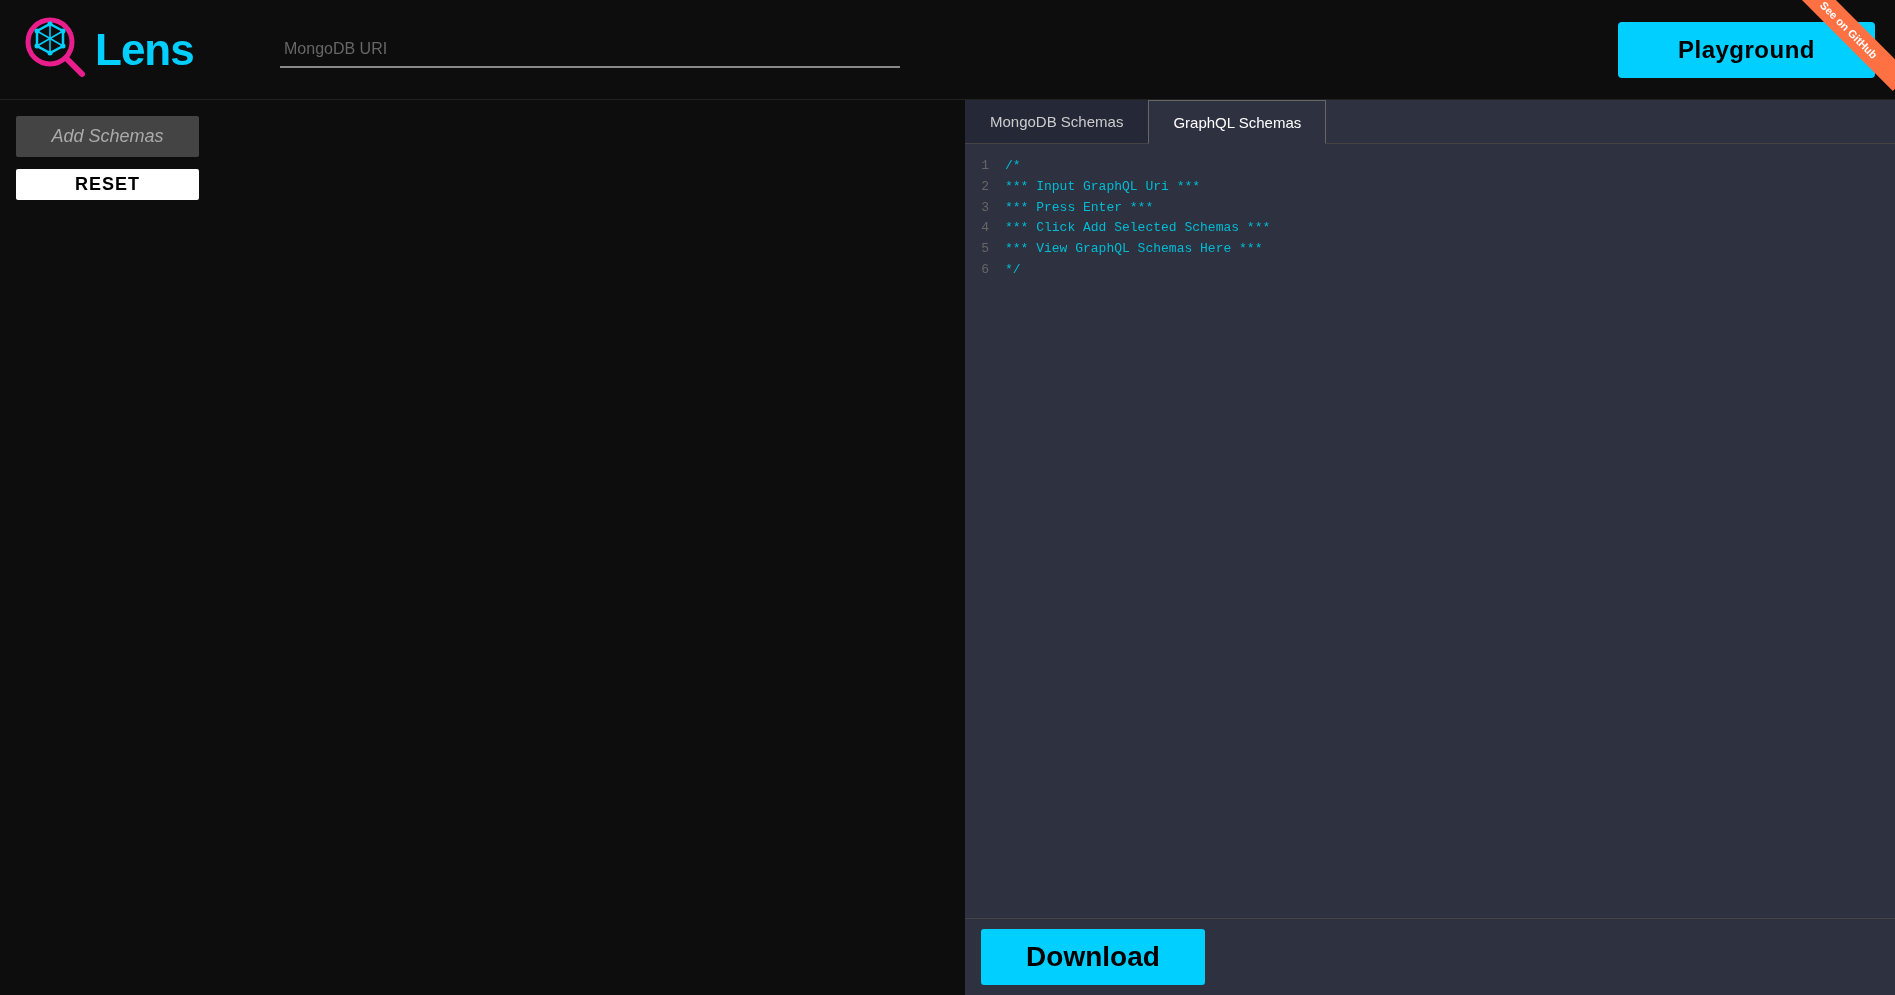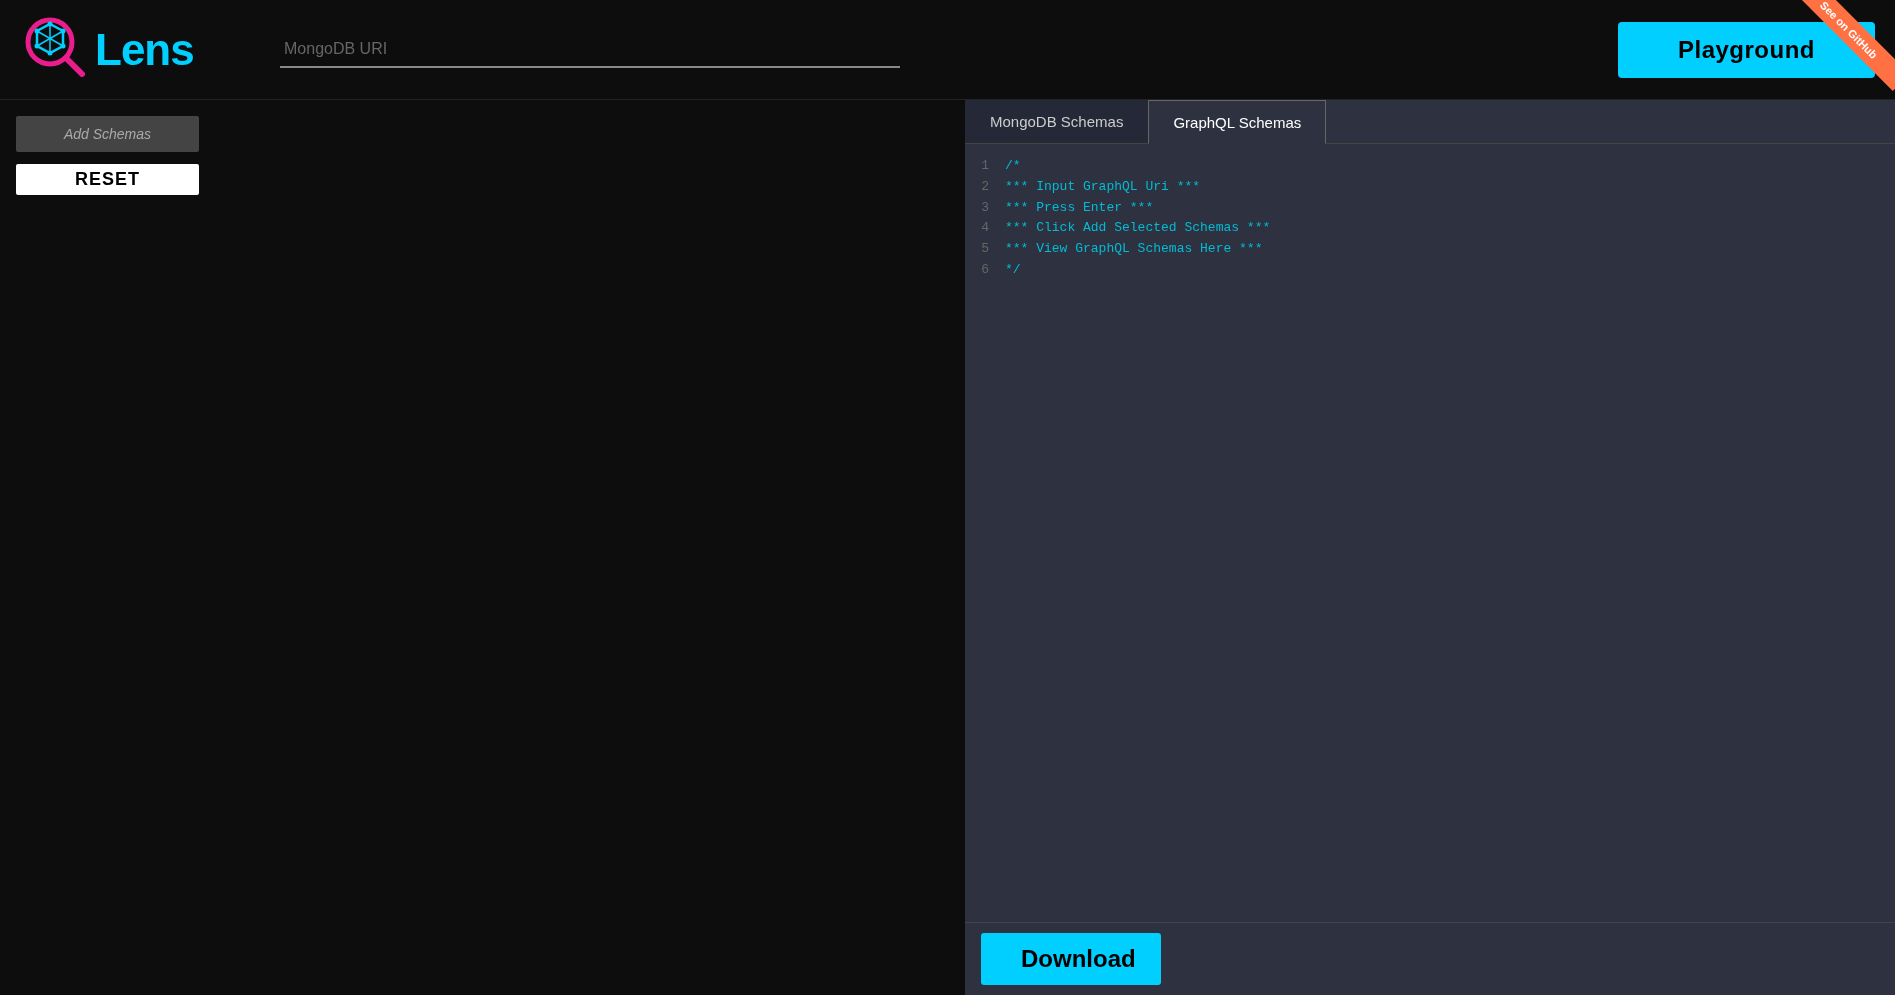--- a/index.html
+++ b/index.html
@@ -114,21 +114,21 @@
       display: flex;
       flex-direction: column;
       gap: 12px;
     }
 
     .add-schema-btn {
       background: #444;
       color: #aaa;
       border: none;
       padding: 10px;
-      font-size: 14px;
+      font-size: 18px;
       font-style: italic;
       cursor: pointer;
       text-align: center;
       border-radius: 2px;
       width: 100%;
     }
 
     .reset-btn {
       background: #fff;
       color: #000;
@@ -229,25 +229,25 @@
       padding: 10px 16px;
       background: #2e3140;
       border-top: 1px solid #444;
     }
 
     .download-btn {
       background: #00cfff;
       color: #000;
       border: none;
       padding: 12px 40px;
-      font-size: 24px;
+      font-size: 28px;
       font-weight: 600;
       cursor: pointer;
       border-radius: 3px;
-      width: 180px;
+      width: 224px;
     }
   </style>
 </head>
 <body>
 
 <div class="header">
   <div class="logo-area">
 
     <div class="logo-icon">
       <svg width="75" height="75" viewBox="0 0 75 75">

